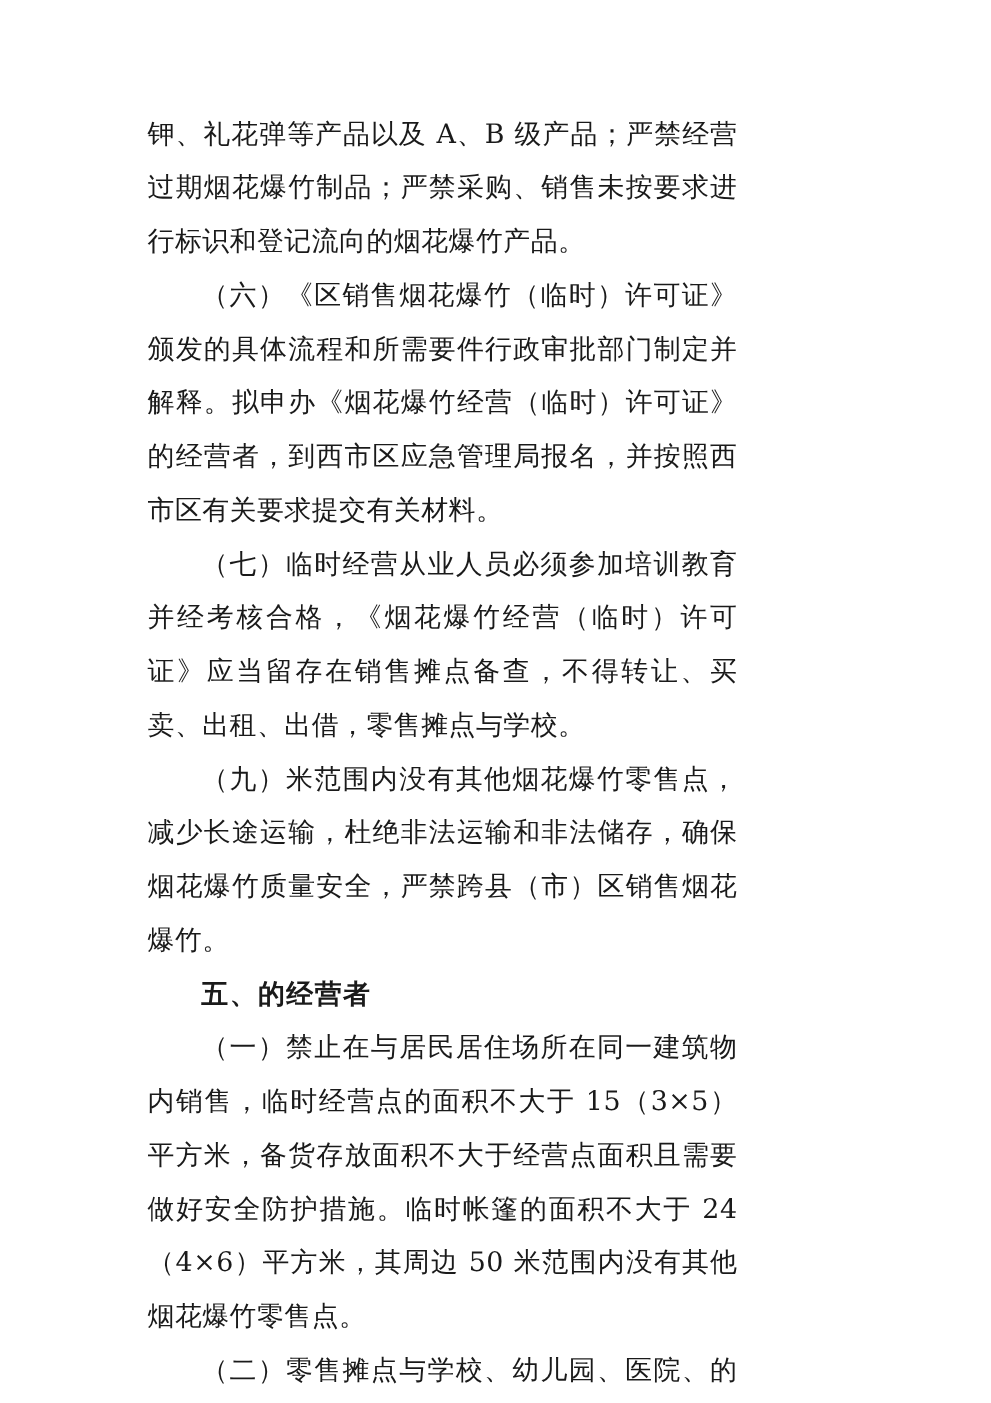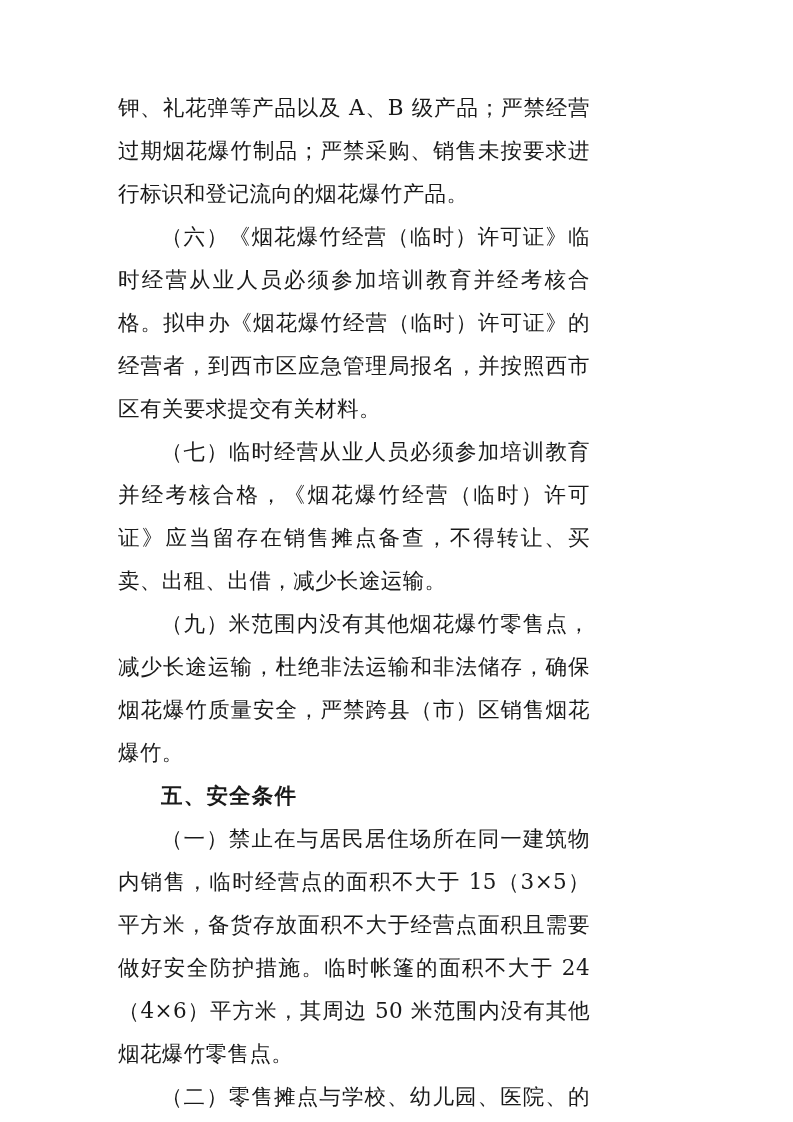--- a/index.html
+++ b/index.html
@@ -42,20 +42,20 @@
     text-indent: 43px;
     letter-spacing: 1.2px;
   }
 </style>
 </head>
 <body>
 
 <div class="page">
   <div class="doc-body">
     <p class="para">钾、礼花弹等产品以及 A、B 级产品；严禁经营过期烟花爆竹制品；严禁采购、销售未按要求进行标识和登记流向的烟花爆竹产品。</p>
-    <p class="para indent">（六）《烟花爆竹经营（临时）许可证》临时经营从业人员必须参加培训教育并经考核合格。拟申办《烟花爆竹经营（临时）许可证》的经营者，到西市区应急管理局报名，并按照西市区有关要求提交有关材料。</p>
-    <p class="para indent">（七）临时经营从业人员必须参加培训教育并经考核合格，《烟花爆竹经营（临时）许可证》应当留存在销售摊点备查，不得转让、买卖、出租、出借，减少长途运输。</p>
+    <p class="para indent">（六）《区销售烟花爆竹（临时）许可证》颁发的具体流程和所需要件行政审批部门制定并解释。拟申办《烟花爆竹经营（临时）许可证》的经营者，到西市区应急管理局报名，并按照西市区有关要求提交有关材料。</p>
+    <p class="para indent">（七）临时经营从业人员必须参加培训教育并经考核合格，《烟花爆竹经营（临时）许可证》应当留存在销售摊点备查，不得转让、买卖、出租、出借，零售摊点与学校。</p>
     <p class="para indent">（九）米范围内没有其他烟花爆竹零售点，减少长途运输，杜绝非法运输和非法储存，确保烟花爆竹质量安全，严禁跨县（市）区销售烟花爆竹。</p>
-    <p class="heading">五、安全条件</p>
+    <p class="heading">五、的经营者</p>
     <p class="para indent">（一）禁止在与居民居住场所在同一建筑物内销售，临时经营点的面积不大于 15（3×5）平方米，备货存放面积不大于经营点面积且需要做好安全防护措施。临时帐篷的面积不大于 24（4×6）平方米，其周边 50 米范围内没有其他烟花爆竹零售点。</p>
     <p class="para indent">（二）零售摊点与学校、幼儿园、医院、的经营者、大</p>
   </div>
 </div>
 
 </body></html>

